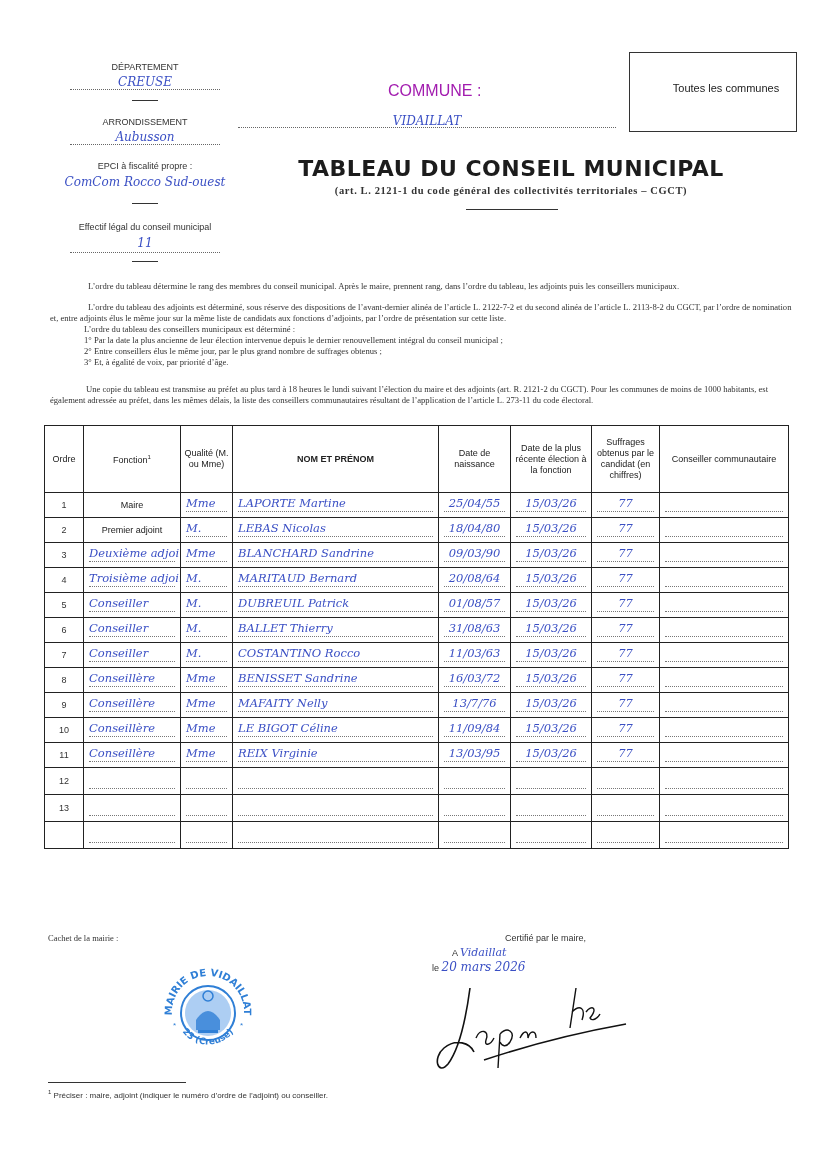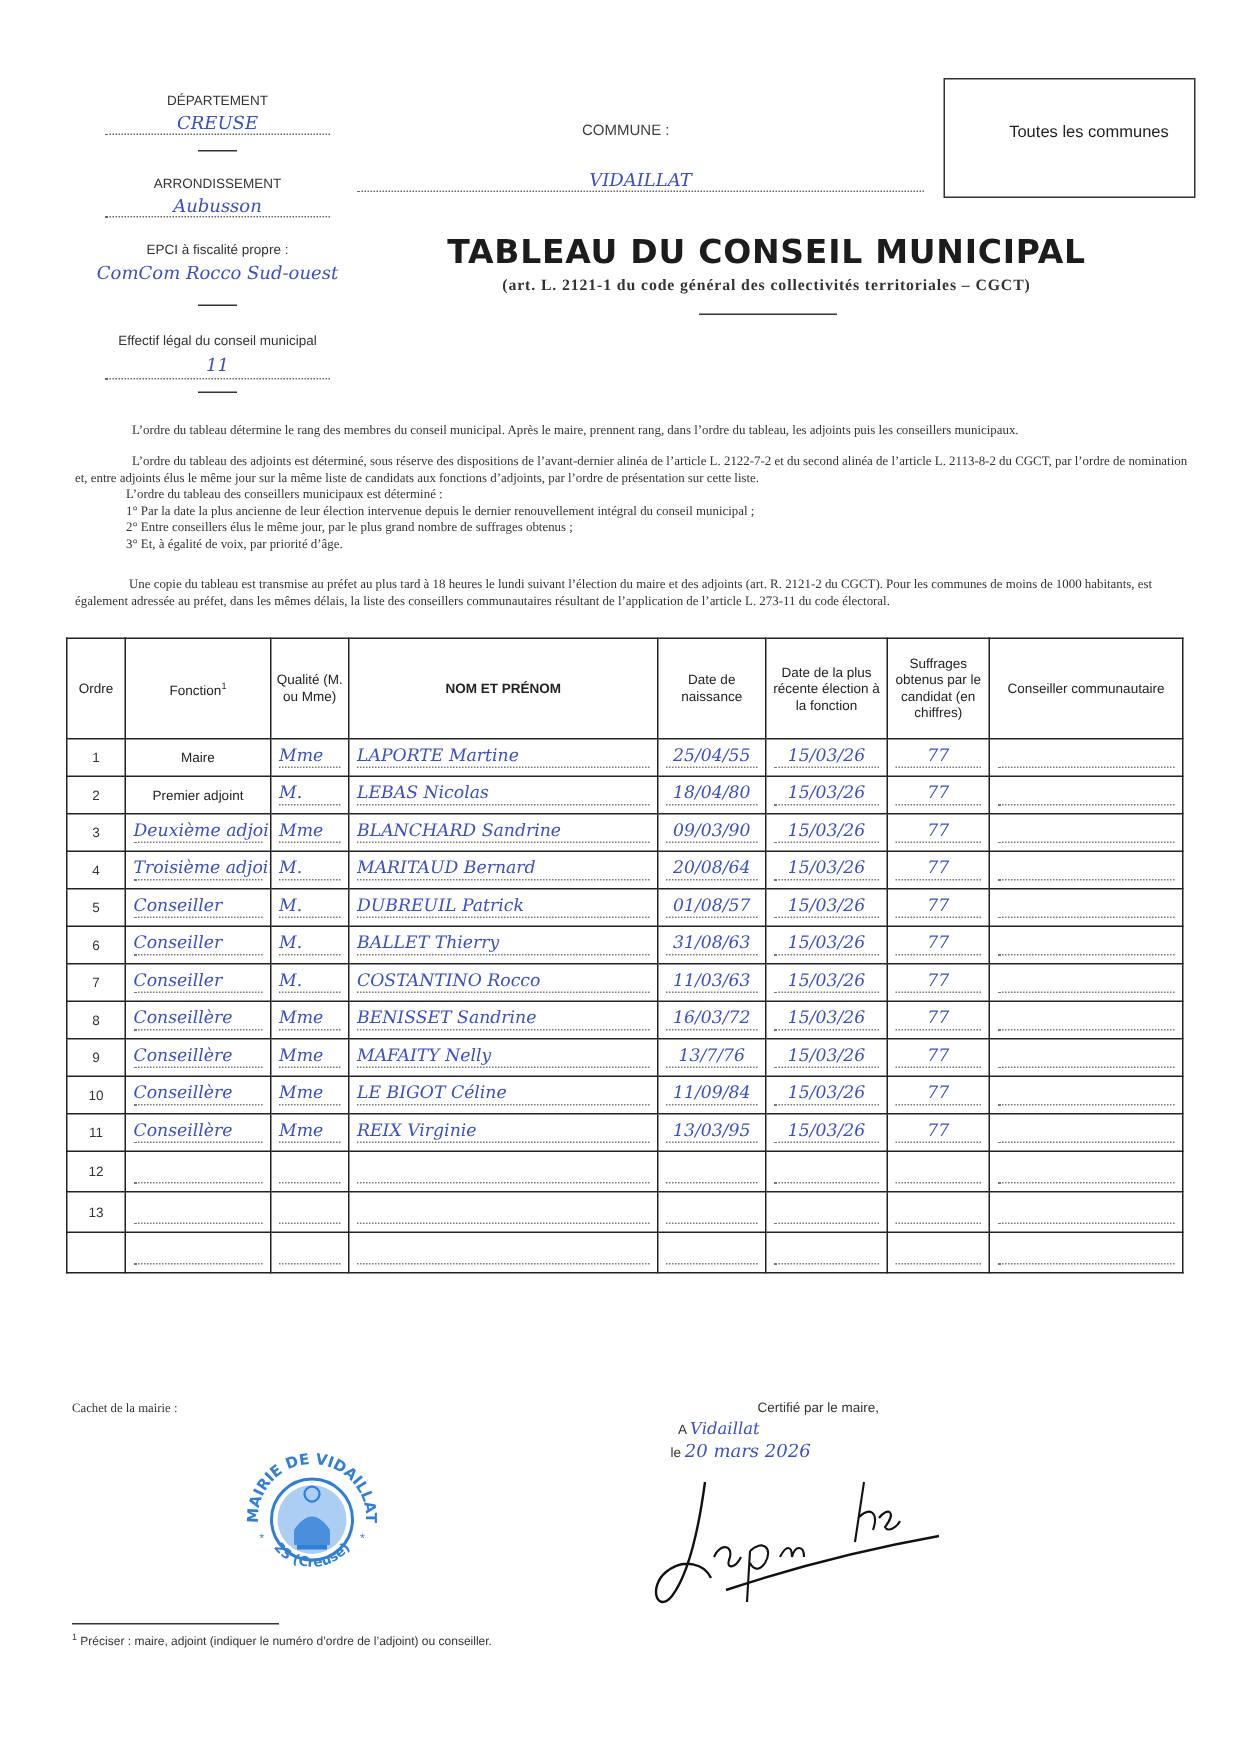--- a/index.html
+++ b/index.html
@@ -7,21 +7,21 @@
   .abs { position:absolute; }
   .hand { font-family:"DejaVu Serif", serif; font-style:italic; color:#3a4fc4; }
   .lbl { font-size:9px; color:#333; text-align:center; }
   .dots { border-bottom:1px dotted #666; }
   .sep { height:0; border-top:1px solid #333; width:26px; }
 
   
   .lblock { left:60px; width:170px; }
   .lblock .hv { text-align:center; font-size:12px; line-height:14px; }
 
-  .commune-label { left:388px; top:82px; font-size:10px; color:#404040; }
+  .commune-label { left:388px; top:82px; font-size:16px; color:#a21caf; }
   .commune-line { left:238px; top:111px; width:378px; height:16px; border-bottom:1px dotted #666; text-align:center; }
   .commune-line span { font-size:12px; }
 
   .toutes-box { left:629px; top:52px; width:168px; height:80px; border:1px solid #333; box-sizing:border-box;padding-left:26px; }
   .toutes-box span { display:block; text-align:center; margin-top:29px; font-size:11px; }
 
   .title { left:276px; top:156px; width:470px; text-align:center; font-family:"DejaVu Sans", sans-serif; font-weight:bold; font-size:22px; letter-spacing:0.5px; color:#1c1c1c; }
   .subtitle { left:276px; top:185px; width:470px; text-align:center; font-family:"Liberation Serif", serif; font-weight:bold; font-size:10.5px; letter-spacing:0.6px; color:#333; }
   .title-rule { left:466px; top:209px; width:92px; border-top:1px solid #333; }
 
@@ -34,21 +34,21 @@
   table.conseil td { height:24px; vertical-align:bottom; }
   table.conseil tr.empty td { height:26px; }
   td.ordre { text-align:center; vertical-align:middle !important; font-size:9.5px; color:#333; }
   td.fonction-print { text-align:center; vertical-align:middle !important; font-size:10px; color:#222; }
   .cell { display:block; border-bottom:1px dotted #777; margin:0 2px 5px 2px; height:16px; line-height:16px; font-size:11.5px; }
   .cell.c { text-align:center; }
 
   .cachet { left:48px; top:933px; font-size:8.5px; font-family:"Liberation Serif", serif; color:#333; }
   .certifie { left:505px; top:933px; font-size:9px; color:#333; }
   .certA { left:452px; top:946px; font-size:9px; color:#333; }
-  .certLe { left:447px; top:960px; font-size:9px; color:#333; }
+  .certLe { left:432px; top:960px; font-size:9px; color:#333; }
 
   .stamp { left:158px; top:958px; width:100px; height:100px; }
   .signature { left:430px; top:968px; width:200px; height:110px; }
 
   .foot-rule { left:48px; top:1082px; width:138px; border-top:1px solid #333; }
   .footnote { left:48px; top:1089px; font-size:8px; color:#333; }
 </style>
 </head>
 <body>
 

